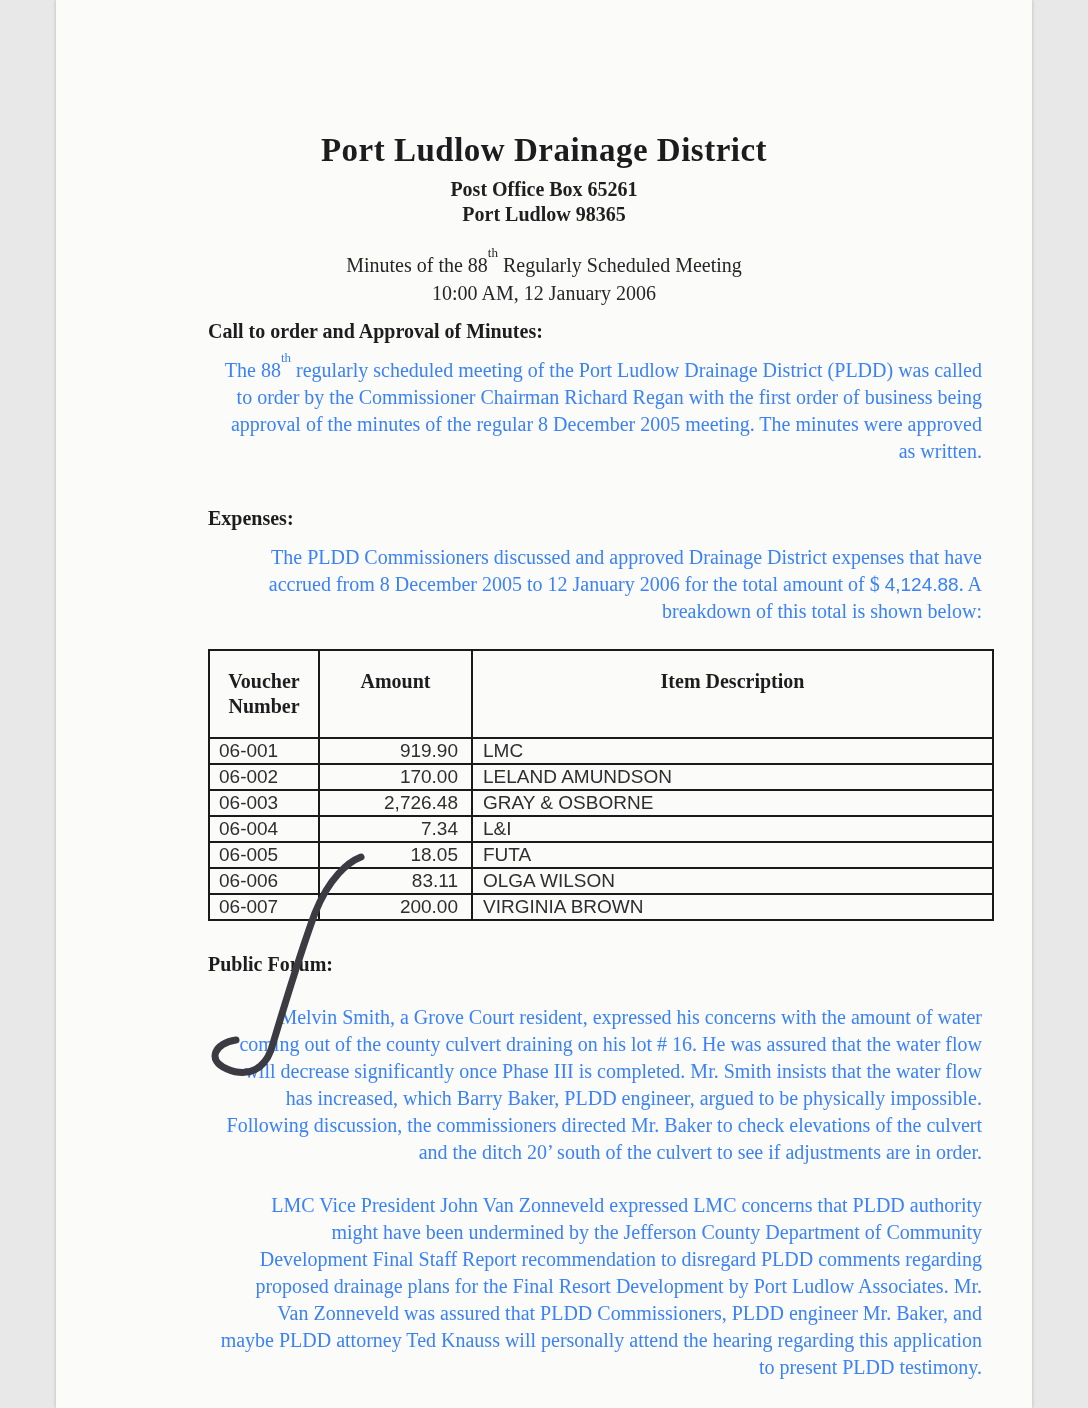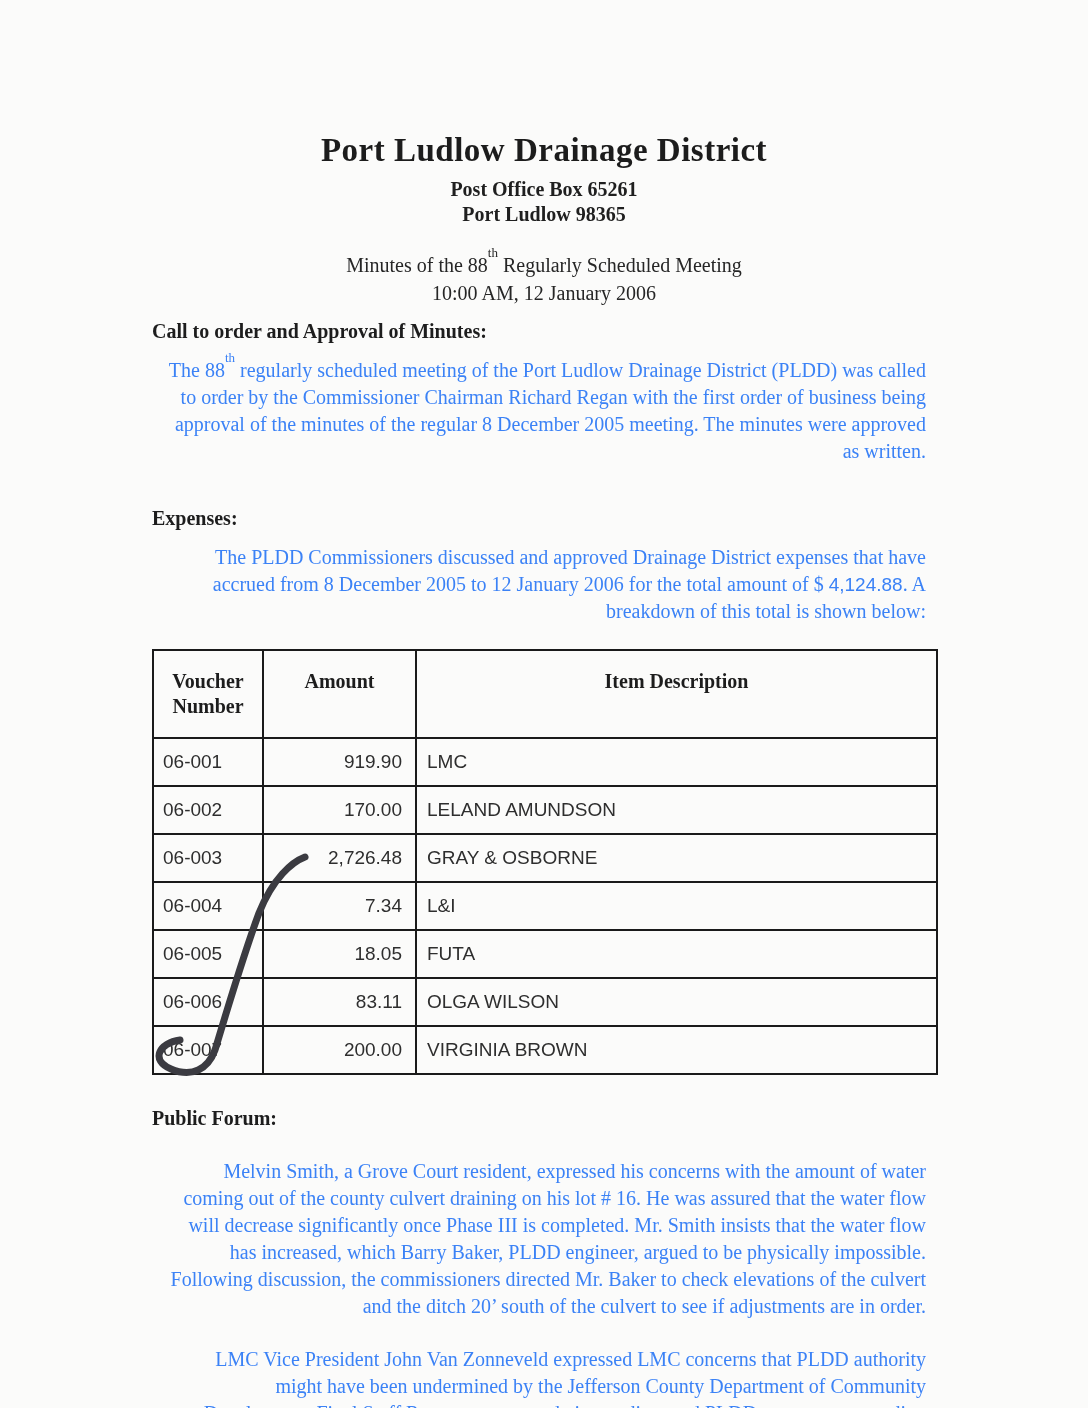--- a/index.html
+++ b/index.html
@@ -1,18 +1,18 @@
 <!DOCTYPE html>
 <html><head>
 <meta charset="utf-8">
 <style>
   html,body { margin:0; padding:0; background:#e8e8e8; }
   .page {
     position:relative;
-    width:1088px;
+    width:976px;
     height:1408px;
     margin:0 auto;
     background:#fbfbfa;
     color:#232323;
     font-family:"Liberation Serif","DejaVu Serif",serif;
     overflow:hidden;
     box-shadow:0 0 4px rgba(0,0,0,.2);
   }
   .doc-header { text-align:center; padding-top:132px; }
   .doc-title {
@@ -73,21 +73,21 @@
     padding:18px 4px;
     line-height:25px;
     color:#1d1d1d;
   }
   .expense-table col.c-voucher { width:110px; }
   .expense-table col.c-amount { width:153px; }
   .expense-table td {
     font-family:"Liberation Sans","DejaVu Sans",sans-serif;
     font-size:19px;
     line-height:22px;
-    padding:12px 8px;
+    padding:1px 8px;
     color:#2e2e2e;
     white-space:nowrap;
   }
   td.cell-amount { text-align:right; padding-right:13px; }
   td.cell-voucher { padding-left:9px; }
   td.cell-desc { padding-left:10px; }
 
   .pen-mark-svg {
     position:absolute;
     left:0; top:0;

